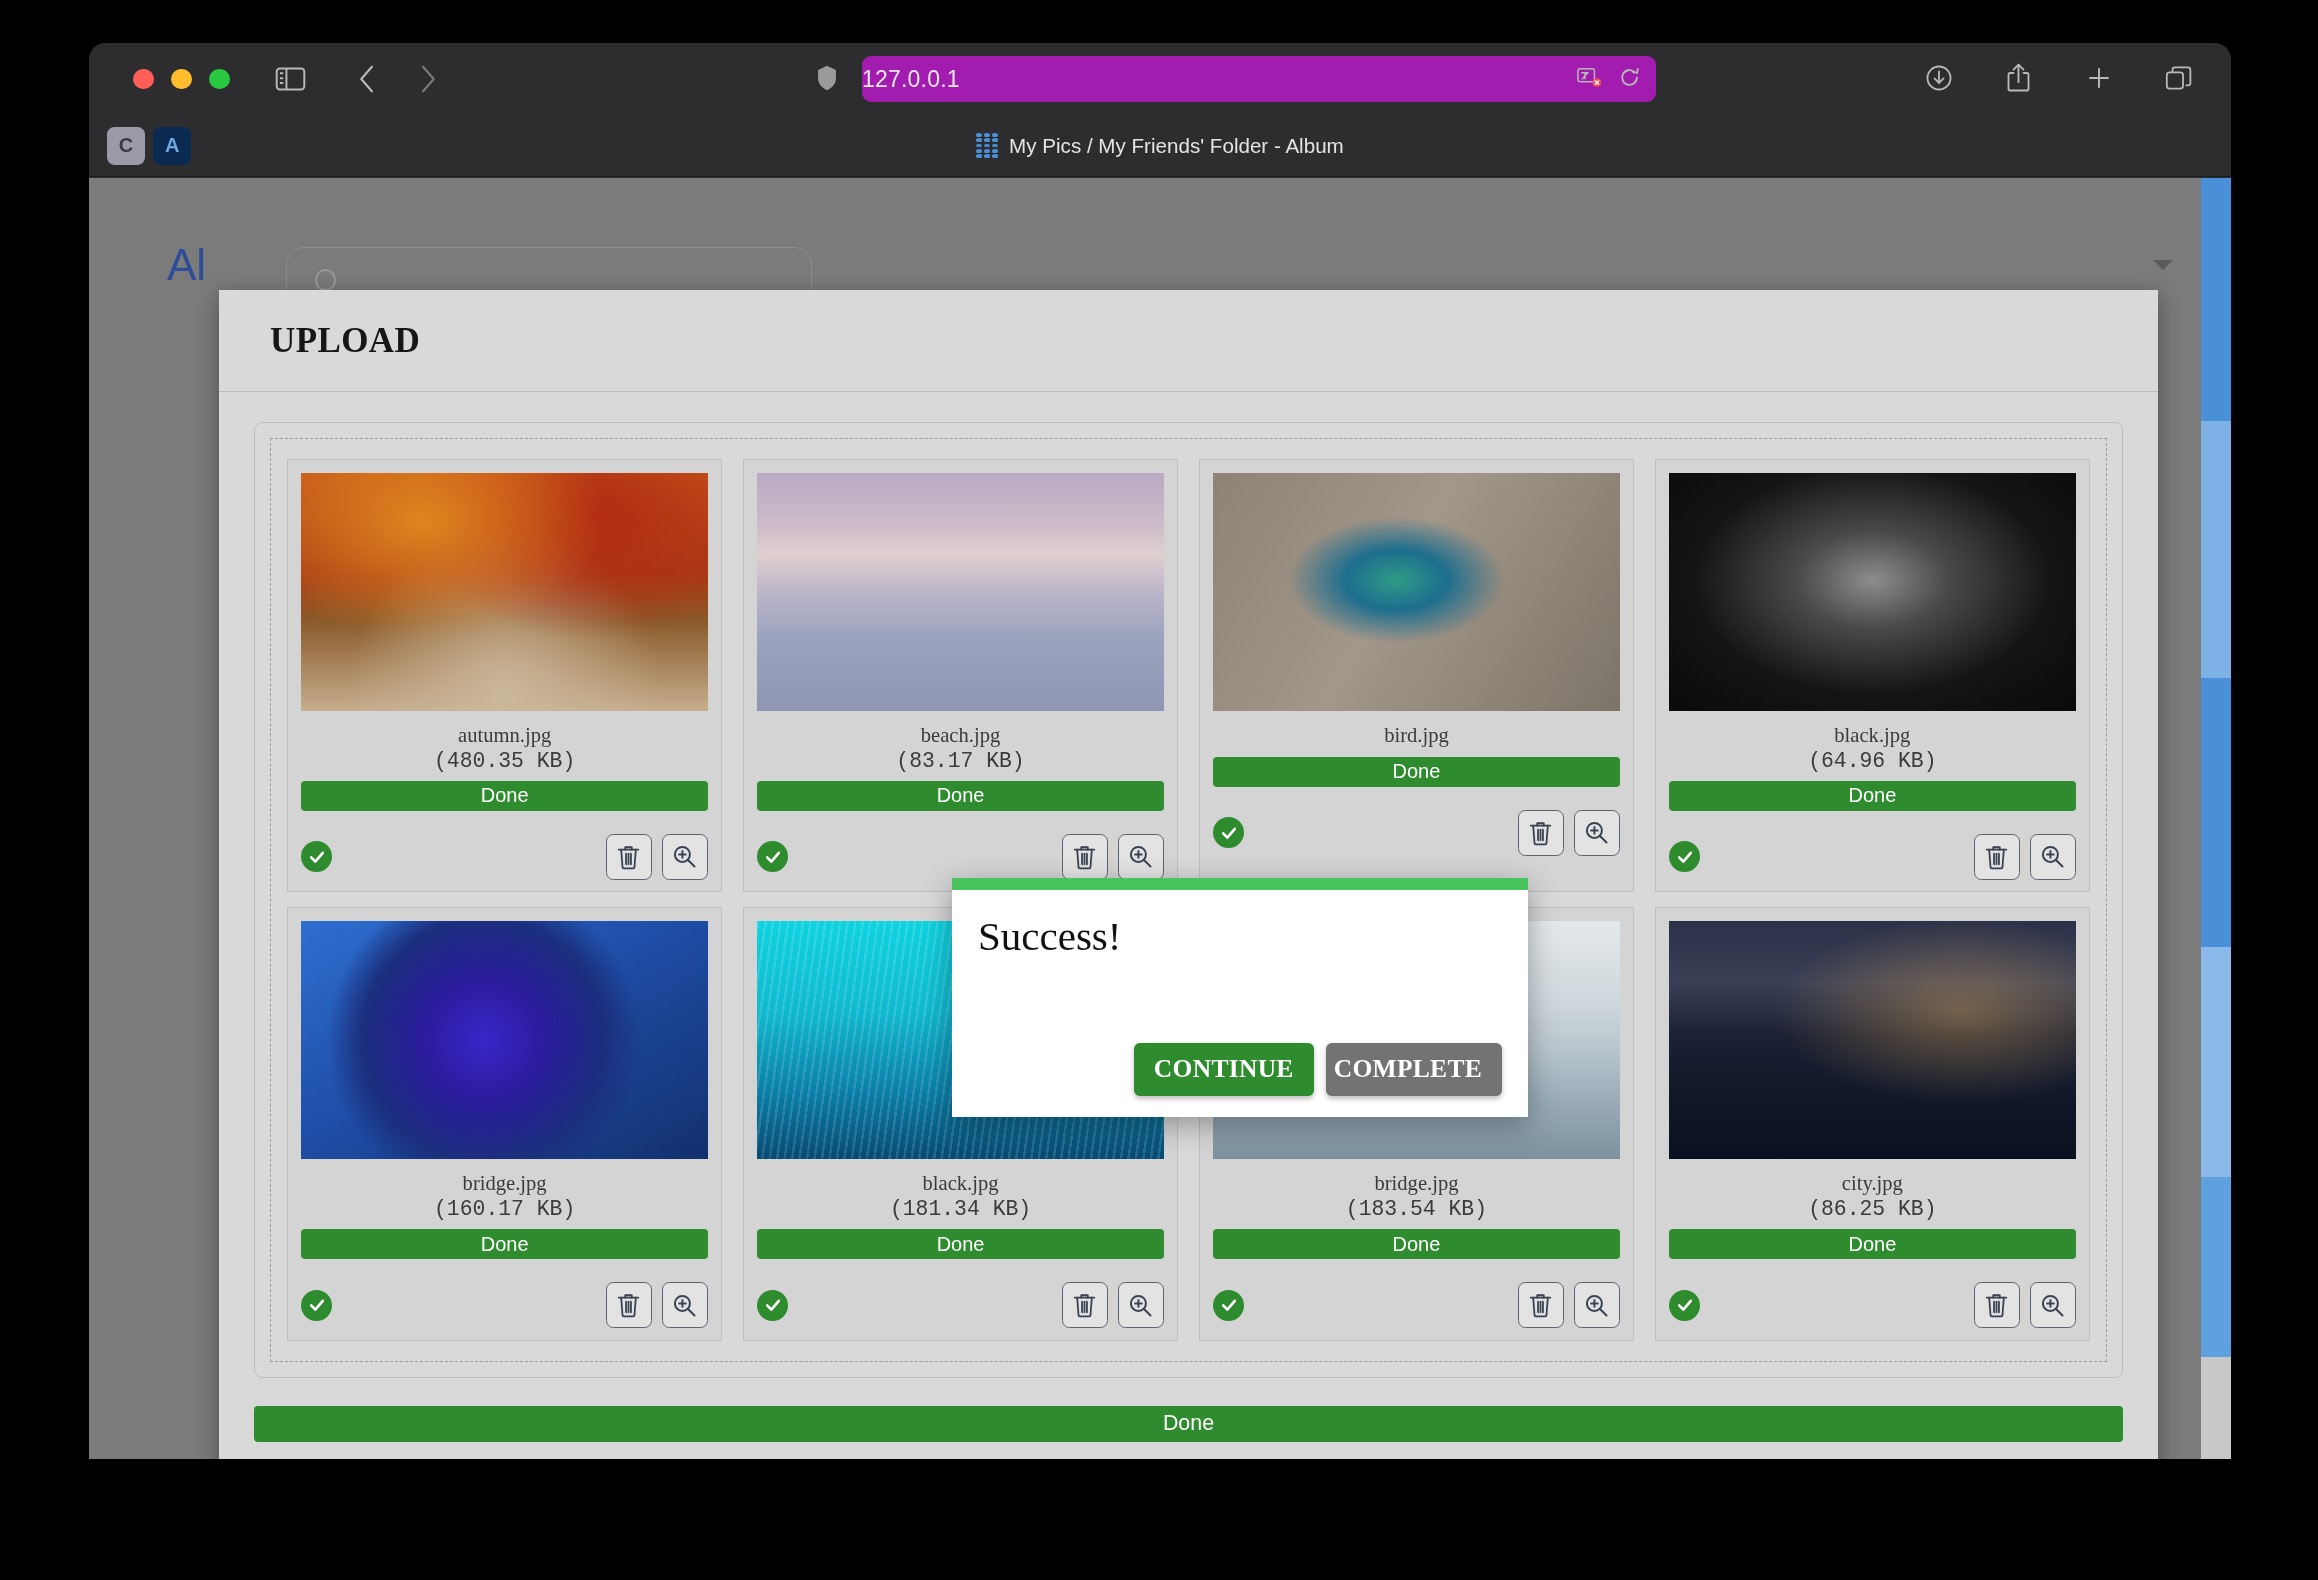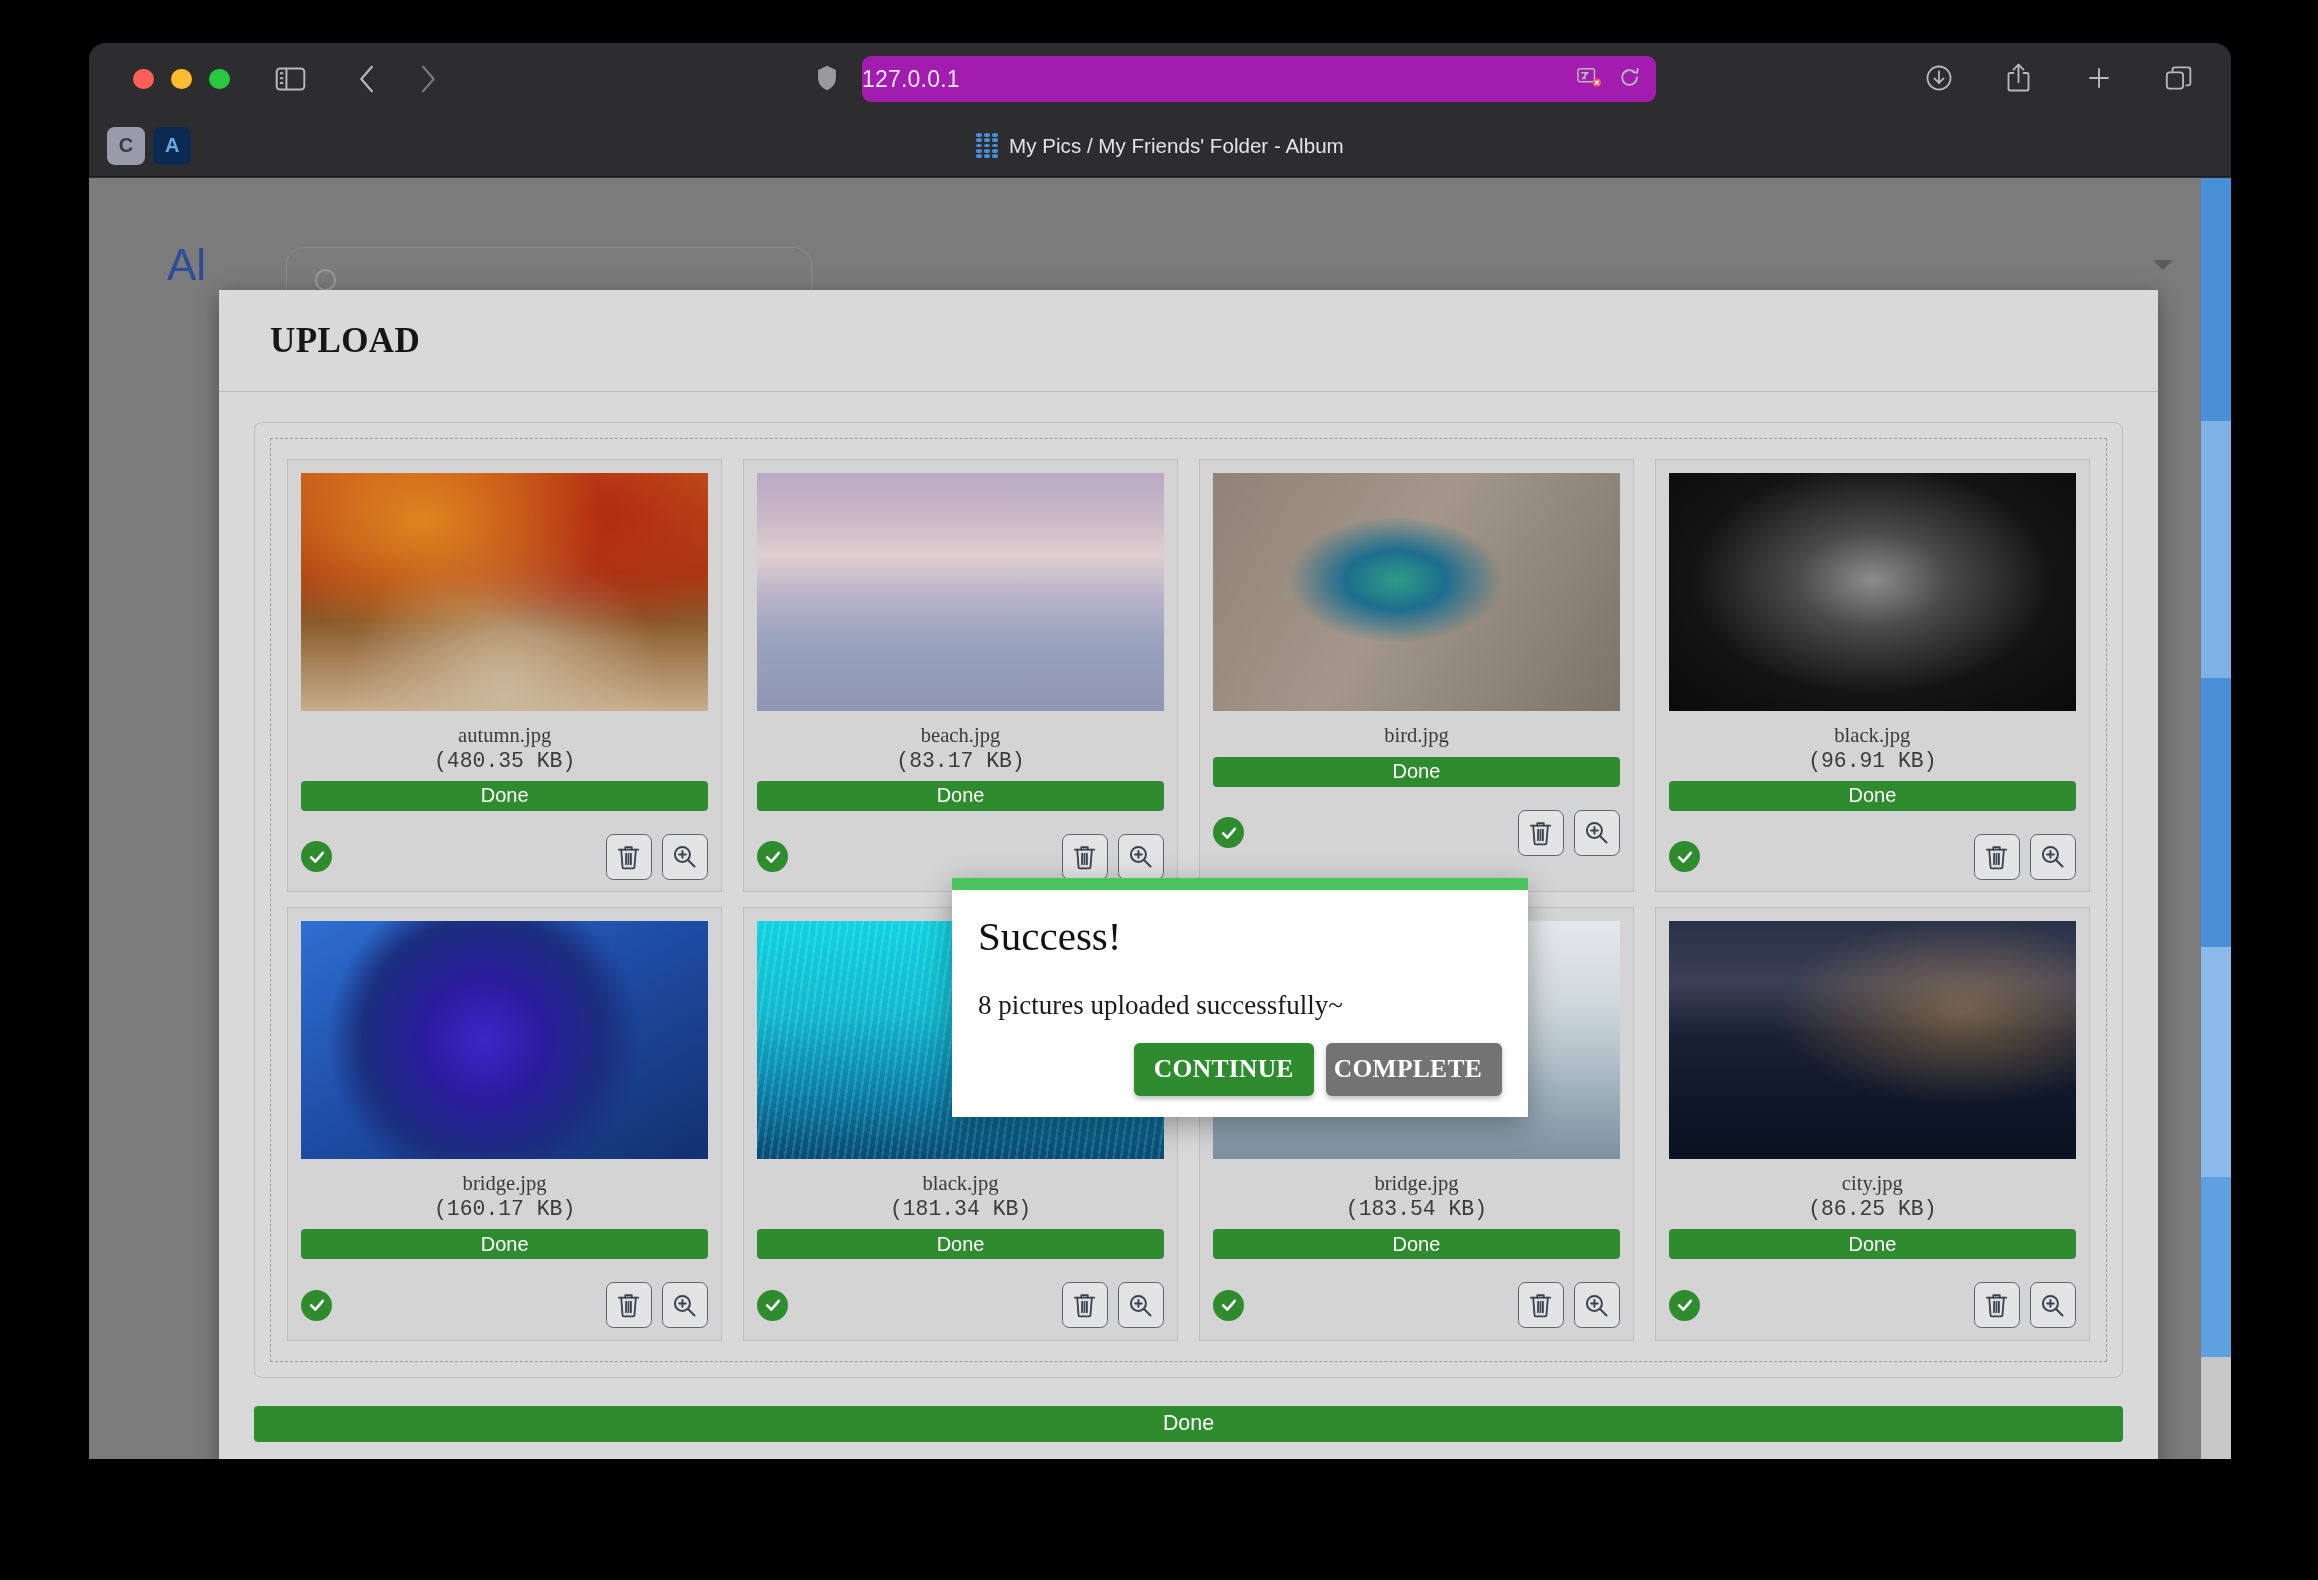--- a/index.html
+++ b/index.html
@@ -549,21 +549,21 @@
                           <line x1="8.5" y1="12.5" x2="16.5" y2="12.5"></line>
                         </svg>
                       </span>
       </span>
     </div>
                 </div>
                 <div class="card">
     <div class="thumb" style="background:
       radial-gradient(ellipse at 50% 45%, #8d8d8d 0%, #4a4a4a 26%, #141414 62%, #0a0a0a 100%);"></div>
     <div class="fname">black.jpg</div>
-    <div class="fsize">(96.91 KB)</div>
+    <div class="fsize">(64.96 KB)</div>
     <div class="bar">Done</div>
     <div class="card-foot">
       <span class="check">
                       <svg width="20" height="20" viewBox="0 0 24 24" fill="none" stroke="#fff" stroke-width="3.2" stroke-linecap="round" stroke-linejoin="round">
                         <polyline points="5,12.5 10,17.5 19,7"></polyline>
                       </svg>
                     </span>
       <span class="card-actions">
         <span class="icon-btn">
                         <svg width="25" height="26" viewBox="0 0 30 32" fill="none" stroke="#39424f" stroke-width="2.2" stroke-linecap="round" stroke-linejoin="round">
@@ -730,21 +730,20 @@
         </div>
         <div class="overall-bar">Done</div>
 
       </div>
     </div>
 
     <div class="dialog">
       <div class="dialog-top"></div>
       <div class="dialog-inner">
         <div class="dialog-title">Success!</div>
-        <div class="dialog-msg">8 pictures uploaded successfully~</div>
         <div class="dialog-actions">
           <div class="dlg-btn continue">CONTINUE</div>
           <div class="dlg-btn complete">COMPLETE</div>
         </div>
       </div>
     </div>
   </div>
 </div>
 
 

